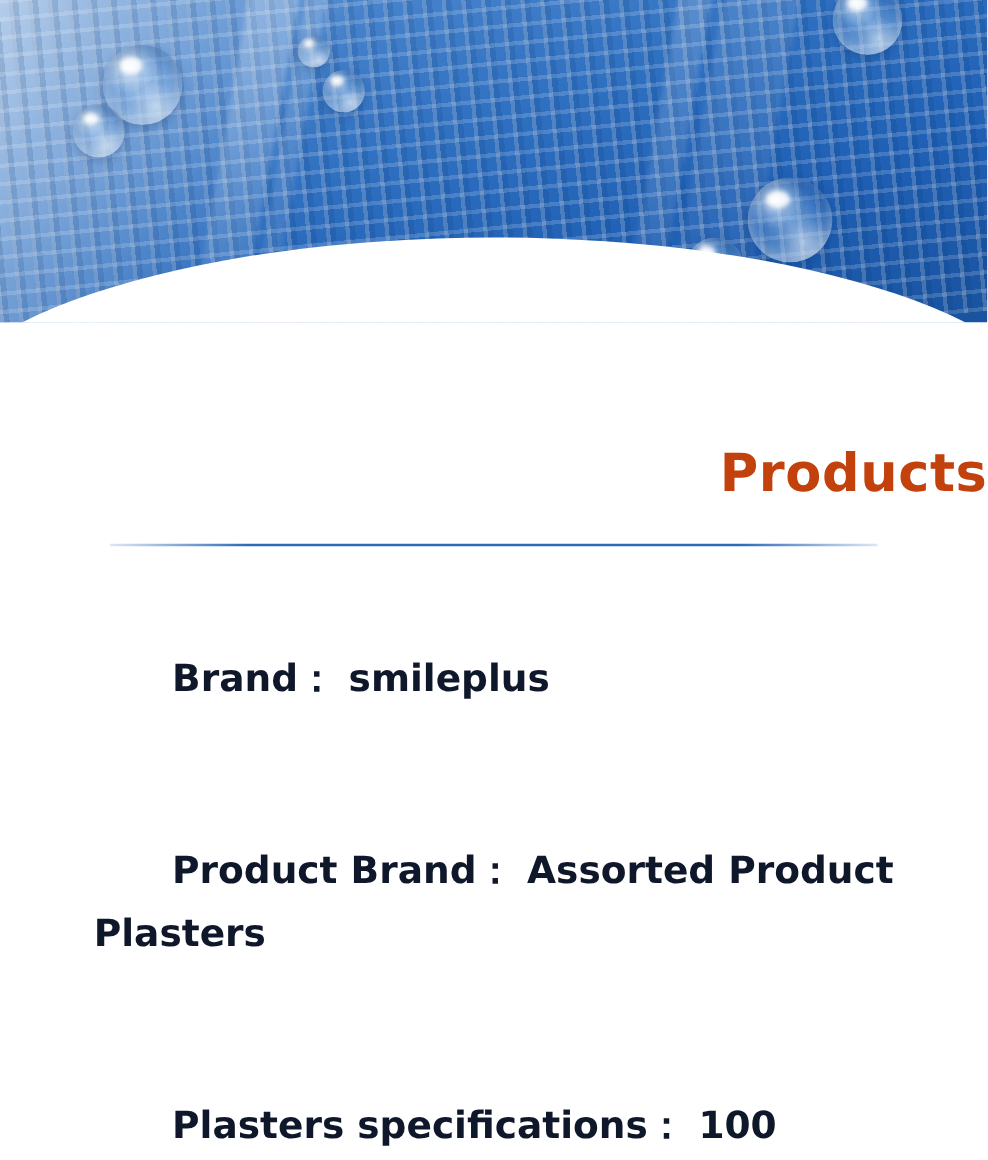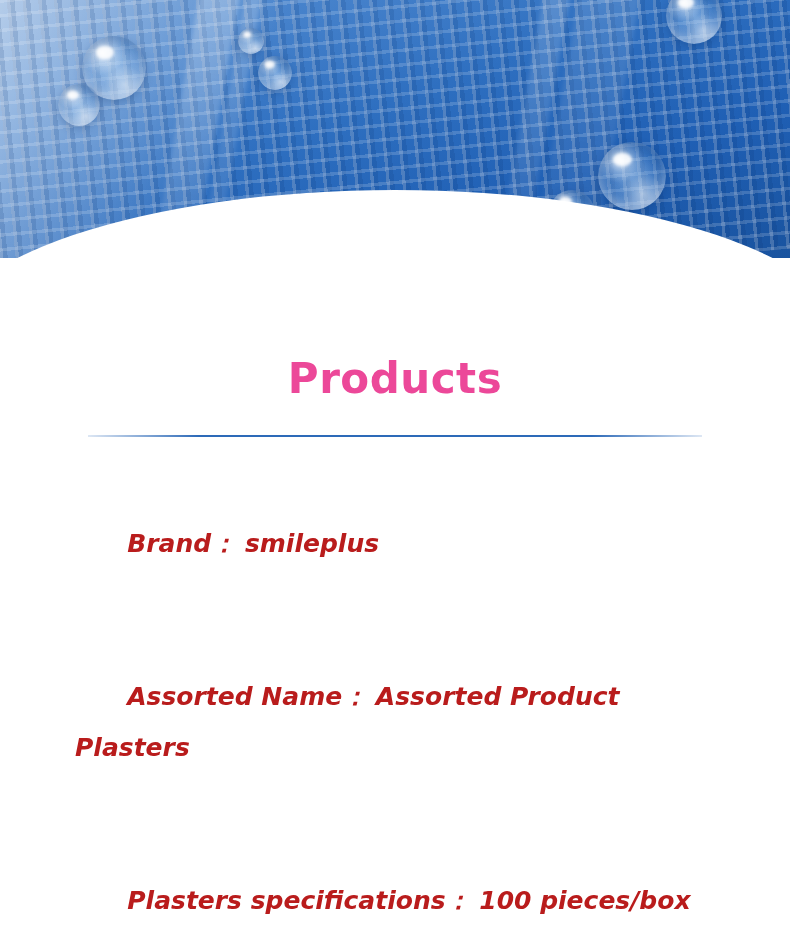--- a/index.html
+++ b/index.html
@@ -99,48 +99,47 @@
     border-radius: 50%;
     background: rgba(255,255,255,0.85);
     filter: blur(1.5px);
   }
 
   
   .content {
     padding: 0 0 0 0;
   }
   .title {
-    text-align: center;
-    color: #ec4899;
+    text-align: right;
+    color: #c2410c;
     font-size: 42px;
     font-weight: bold;
     letter-spacing: 0.5px;
     margin: 96px 0 0 0;
     font-family: "DejaVu Sans", sans-serif;
   }
   .divider {
     width: 614px;
     height: 2px;
     margin: 32px auto 0 auto;
     background: linear-gradient(to right, rgba(31,95,180,0.15), #2d6ab8 18%, #2d6ab8 82%, rgba(31,95,180,0.15));
   }
 
   
   .specs {
     margin: 30px 0 0 0;
     padding: 0 52px 0 75px;
   }
   .spec-line {
-    color: #b91c1c;
-    font-size: 25px;
+    color: #0f172a;
+    font-size: 30px;
     font-weight: bold;
     line-height: 51px;
     font-family: "DejaVu Sans", sans-serif;
     white-space: pre-wrap;
-    font-style: italic;
   }
   .spec-label { }
   .spec-value { }
 </style>
 </head>
 <body>
 
 <div class="hero">
   <div class="hero-bg"></div>
   <div class="hero-mesh"></div>
@@ -163,21 +162,21 @@
 
 <div class="content">
   <div class="title">Products</div>
   <div class="divider"></div>
 
   <div class="specs">
     <div class="spec-line">
       <span class="spec-label">Brand：</span><span class="spec-value"> smileplus</span>
     </div>
     <div class="spec-line">
-      <span class="spec-label">Assorted Name：</span><span class="spec-value"> Assorted Product Plasters</span>
+      <span class="spec-label">Product Brand：</span><span class="spec-value"> Assorted Product Plasters</span>
     </div>
     <div class="spec-line">
       <span class="spec-label">Plasters specifications：</span><span class="spec-value"> 100 pieces/box</span>
     </div>
     <div class="spec-line">
       
     </div>
 
   </div>
 </div>

